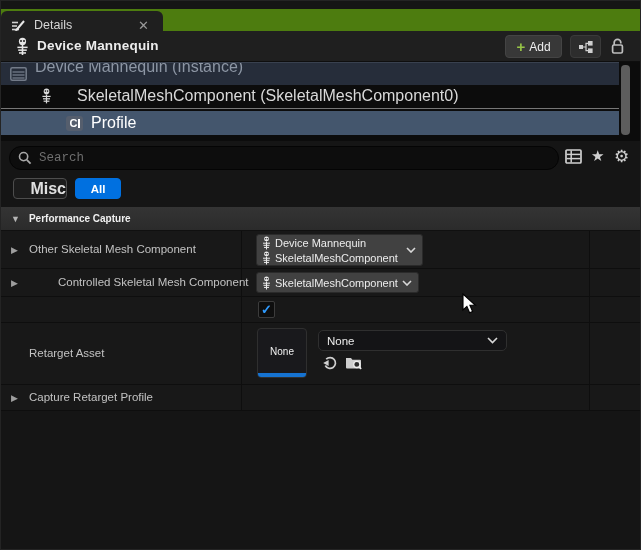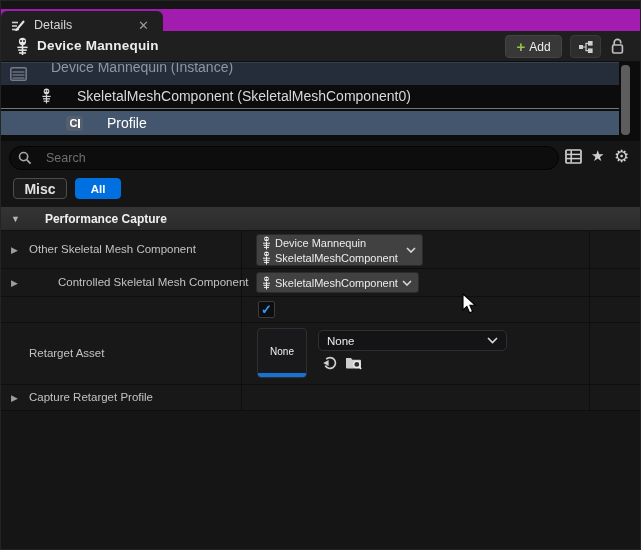--- a/index.html
+++ b/index.html
@@ -6,21 +6,21 @@
   html,body { background:#000; }
   .panel {
     position:relative; width:641px; height:550px; overflow:hidden;
     background:#151515; border:1px solid #242424;
     font-family:"Liberation Sans", sans-serif; color:#cfcfcf;
     -webkit-font-smoothing:antialiased;
   }
   .abs { position:absolute; }
 
   
-  .tabbar { left:0; top:8px; width:100%; height:28px; background:#a21caf; }
+  .tabbar { left:0; top:8px; width:100%; height:28px; background:#4d7c0f; }
   .tab {
     left:0; top:2px; width:162px; height:28px; background:#1f1f1f;
     border-radius:6px 6px 0 0; display:flex; align-items:center; padding:0 10px;
   }
   .tab-label { font-size:12.5px; color:#d6d6d6; margin-left:8px; flex:1; }
   .tab-close { color:#9a9a9a; font-size:13px; cursor:default; padding:0 4px; }
 
   
   .header { left:0; top:30px; width:100%; height:31px; background:#1f1f1f; border-bottom:1px solid #0e0e0e; }
   .header-title { left:36px; top:7px; font-size:13.5px; font-weight:600; color:#ececec; letter-spacing:.2px; }
@@ -34,67 +34,67 @@
     left:569px; top:4px; width:31px; height:23px; background:#2d2d2d; border:1px solid #3a3a3a;
     border-radius:4px; display:flex; align-items:center; justify-content:center;
   }
   .lock { left:608px; top:6px; }
 
   
   .tree { left:0; top:61px; width:100%; height:79px; background:#0c0c0c; }
   .tree-row { left:0; width:618px; display:flex; align-items:center; overflow:hidden; }
   .tree-row-1 { top:0; height:23px; background:#262d3a; border-top:1px solid #39414f; }
   .tree-row-1 .clipped { position:relative; top:-7px; color:#8d96a4; }
-  .tree-row-2 { top:23px; height:22px; background:#0c0c0c; color:#d9d9d9; }
+  .tree-row-2 { top:23px; height:22px; background:#0c0c0c; color:#d9d9d9;gap:16px; }
   .tree-sep { left:0; top:46px; width:618px; height:1px; background:#777; }
   .tree-row-3 { top:49px; height:24px; background:#44566d; color:#fff; }
-  .tree-label { font-size:14px; margin-left:24px; white-space:nowrap; }
+  .tree-label { font-size:16px; margin-left:8px; white-space:nowrap; }
   .comp-badge {
     width:17px; height:15px; background:#555e6d; border-radius:3px; margin-left:65px;
     display:flex; align-items:center; justify-content:center; position:relative;
   }
   .comp-badge .c { color:#fff; font-size:11px; font-weight:700; position:relative; left:-1px; }
   .comp-badge::after { content:""; position:absolute; right:3px; top:3px; width:2px; height:9px; background:#fff; }
   .scrollthumb { left:620px; top:3px; width:9px; height:70px; background:#5d5d5d; border-radius:4px; }
 
   
   .searchzone { left:0; top:140px; width:100%; height:66px; background:#151515; }
   .searchbox {
     left:8px; top:5px; width:550px; height:24px; background:#0d0d0d;
     border:1px solid #040404; border-radius:12px; display:flex; align-items:center; padding:0 8px;
   }
   .searchbox input {
     background:transparent; border:none; outline:none; color:#bdbdbd; font-size:12.5px;
-    margin-left:14px; width:100%; font-family:Liberation Sans, sans-serif;
+    margin-left:7px; width:100%; font-family:Liberation Mono, monospace;
   }
   .searchbox input::placeholder { color:#6f6f6f; }
   .sicon { display:flex; align-items:center; justify-content:center; }
   .icon-table { left:564px; top:8px; }
   .icon-star { left:590px; top:6px; color:#cfcfcf; font-size:15px; }
   .icon-gear { left:613px; top:5px; color:#cfcfcf; font-size:17px; }
 
   .btn-misc {
     left:12px; top:37px; width:54px; height:21px; background:#1c1c1c; border:1px solid #4d4d4d;
-    border-radius:4px; display:flex; align-items:center; justify-content:center;
-    color:#e0e0e0; font-size:14px; font-weight:600;
+    border-radius:4px; display:flex; align-items:center; justify-content:flex-end;
+    color:#e0e0e0; font-size:16px; font-weight:600;
   }
   .btn-all {
     left:74px; top:37px; width:46px; height:21px; background:#0070e0; border:1px solid #0070e0;
     border-radius:4px; display:flex; align-items:center; justify-content:center;
     color:#fff; font-size:11.5px; font-weight:700;
   }
 
   
   .section {
     left:0; top:206px; width:100%; height:24px;
     background:linear-gradient(#343434,#2b2b2b); border-bottom:1px solid #101010;
     display:flex; align-items:center;
   }
   .section .tri { color:#b5b5b5; font-size:9px; margin-left:10px; }
-  .section .stitle { color:#f0f0f0; font-size:12px; font-weight:700; margin-left:25px; }
+  .section .stitle { color:#f0f0f0; font-size:10px; font-weight:700; margin-left:9px; }
 
   
   .grid { left:0; top:230px; width:100%; height:180px; background:#181818; }
   .prow { left:0; width:100%; border-bottom:1px solid #0e0e0e; background:#181818; }
   .prow::before { content:""; position:absolute; left:240px; top:0; bottom:0; width:1px; background:#0e0e0e; }
   .prow::after  { content:""; position:absolute; left:588px; top:0; bottom:0; width:1px; background:#0e0e0e; }
   .row-source     { top:0;   height:38px; }
   .row-controlled { top:38px; height:28px; }
   .row-force      { top:66px; height:26px; }
   .row-asset      { top:92px; height:62px; }

